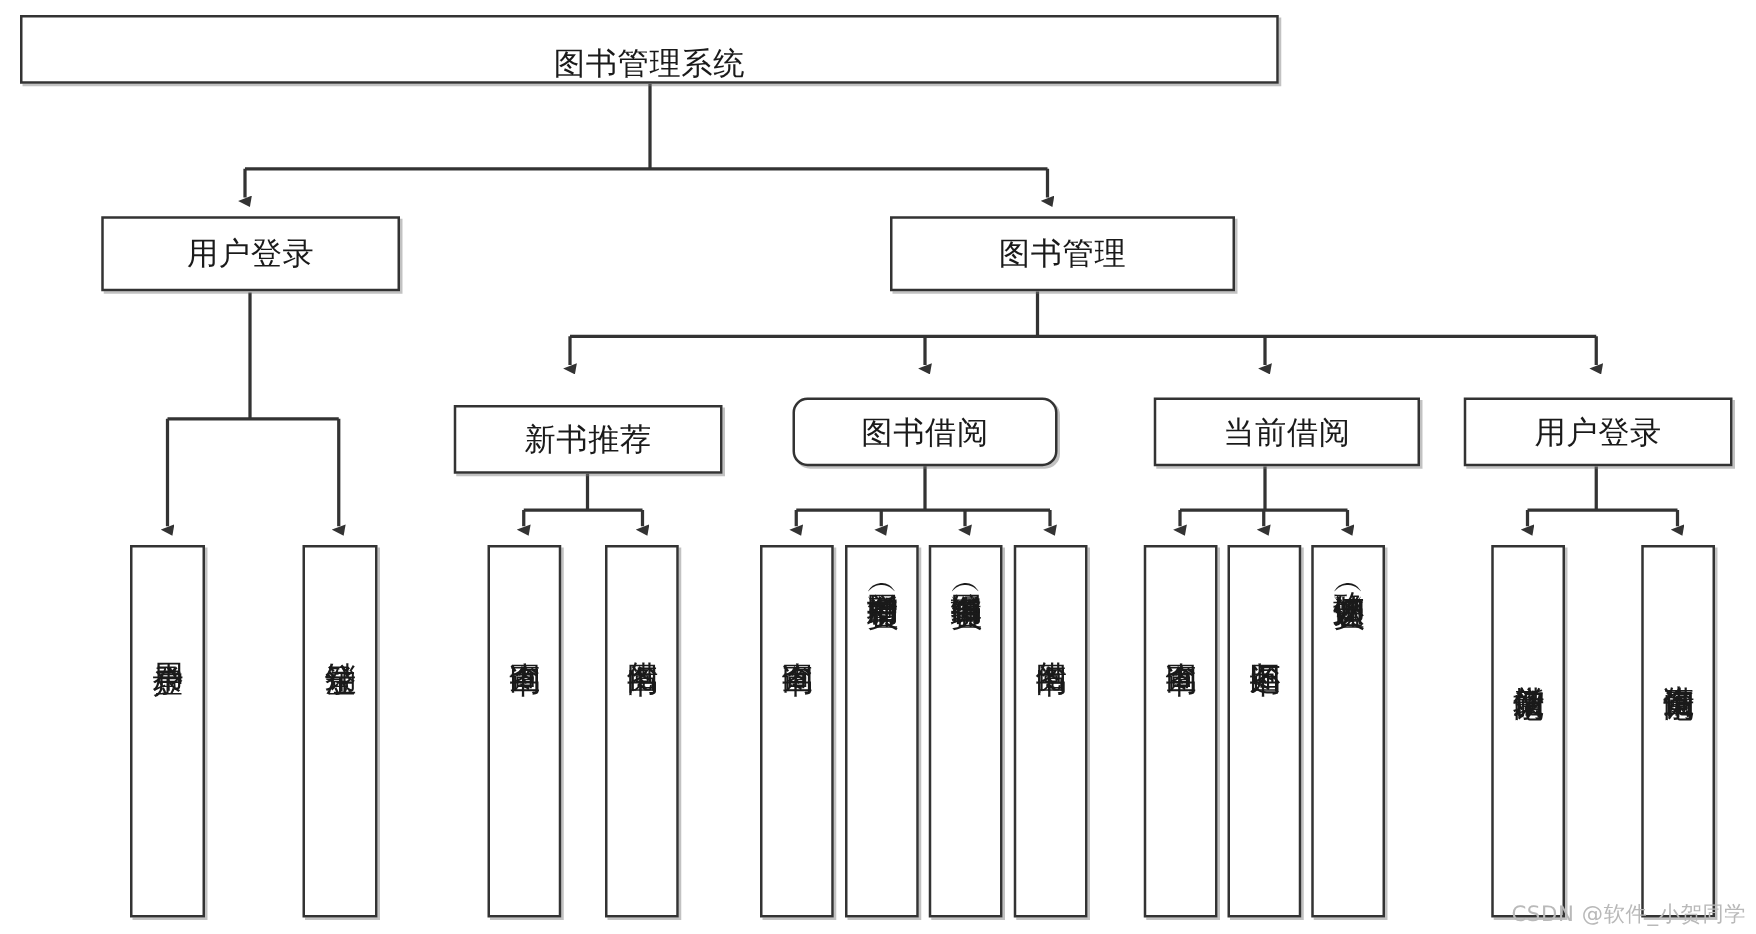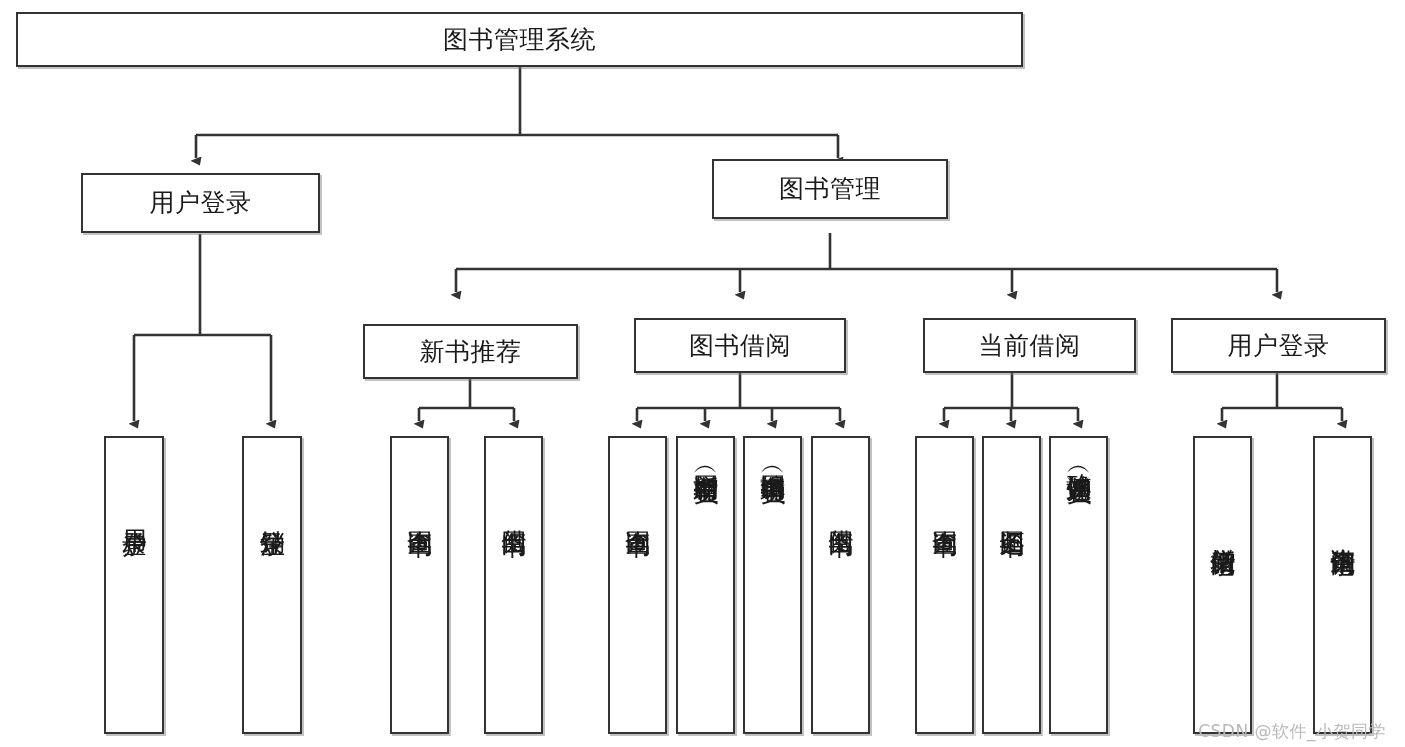--- a/index.html
+++ b/index.html
@@ -64,21 +64,21 @@
     padding-top: 4px;
   }
   .node.vert.mid .label {
     padding-top: 60px;
   }
   .node.vert.low .label {
     padding-top: 78px;
   }
   #watermark {
     position: absolute;
-    right: 19px;
+    right: 8px;
     bottom: 4px;
     font-size: 17px;
     color: #b9b9b9;
     letter-spacing: 0.5px;
     white-space: nowrap;
   }
 </style>
 </head>
 <body>
 
@@ -127,37 +127,37 @@
       <path d="M1011,408 L1011,421" marker-end="url(#arrow)"></path>
       <path d="M1078,408 L1078,421" marker-end="url(#arrow)"></path>
 
       <path d="M1277,373 L1277,408"></path>
       <path d="M1222,408 L1342,408"></path>
       <path d="M1222,408 L1222,421" marker-end="url(#arrow)"></path>
       <path d="M1342,408 L1342,421" marker-end="url(#arrow)"></path>
     </g>
   </svg>
 
-  <div class="node root horiz" style="left:16px; top:12px; width:1007px; height:55px;">
+  <div class="node root horiz" style="left:16px; top:12px; width:1007px; height:55px;align-items:flex-end;">
     <span class="label">图书管理系统</span>
   </div>
 
   <div class="node horiz" style="left:81px; top:173px; width:239px; height:60px;">
     <span class="label">用户登录</span>
   </div>
 
-  <div class="node horiz" style="left:712px; top:159px; width:236px; height:60px;">
+  <div class="node horiz" style="left:712px; top:173px; width:276px; height:60px;">
     <span class="label">图书管理</span>
   </div>
 
   <div class="node horiz" style="left:363px; top:324px; width:215px; height:55px;">
     <span class="label">新书推荐</span>
   </div>
 
-  <div class="node horiz" style="left:634px; top:318px; width:212px; height:55px;">
+  <div class="node horiz" style="left:634px; top:318px; width:212px; height:55px;border-radius:12px;">
     <span class="label">图书借阅</span>
   </div>
 
   <div class="node horiz" style="left:903px; top:318px; width:213px; height:55px;margin-left:20px;">
     <span class="label">当前借阅</span>
   </div>
 
   <div class="node horiz" style="left:1171px; top:318px; width:215px; height:55px;">
     <span class="label">用户登录</span>
   </div>

